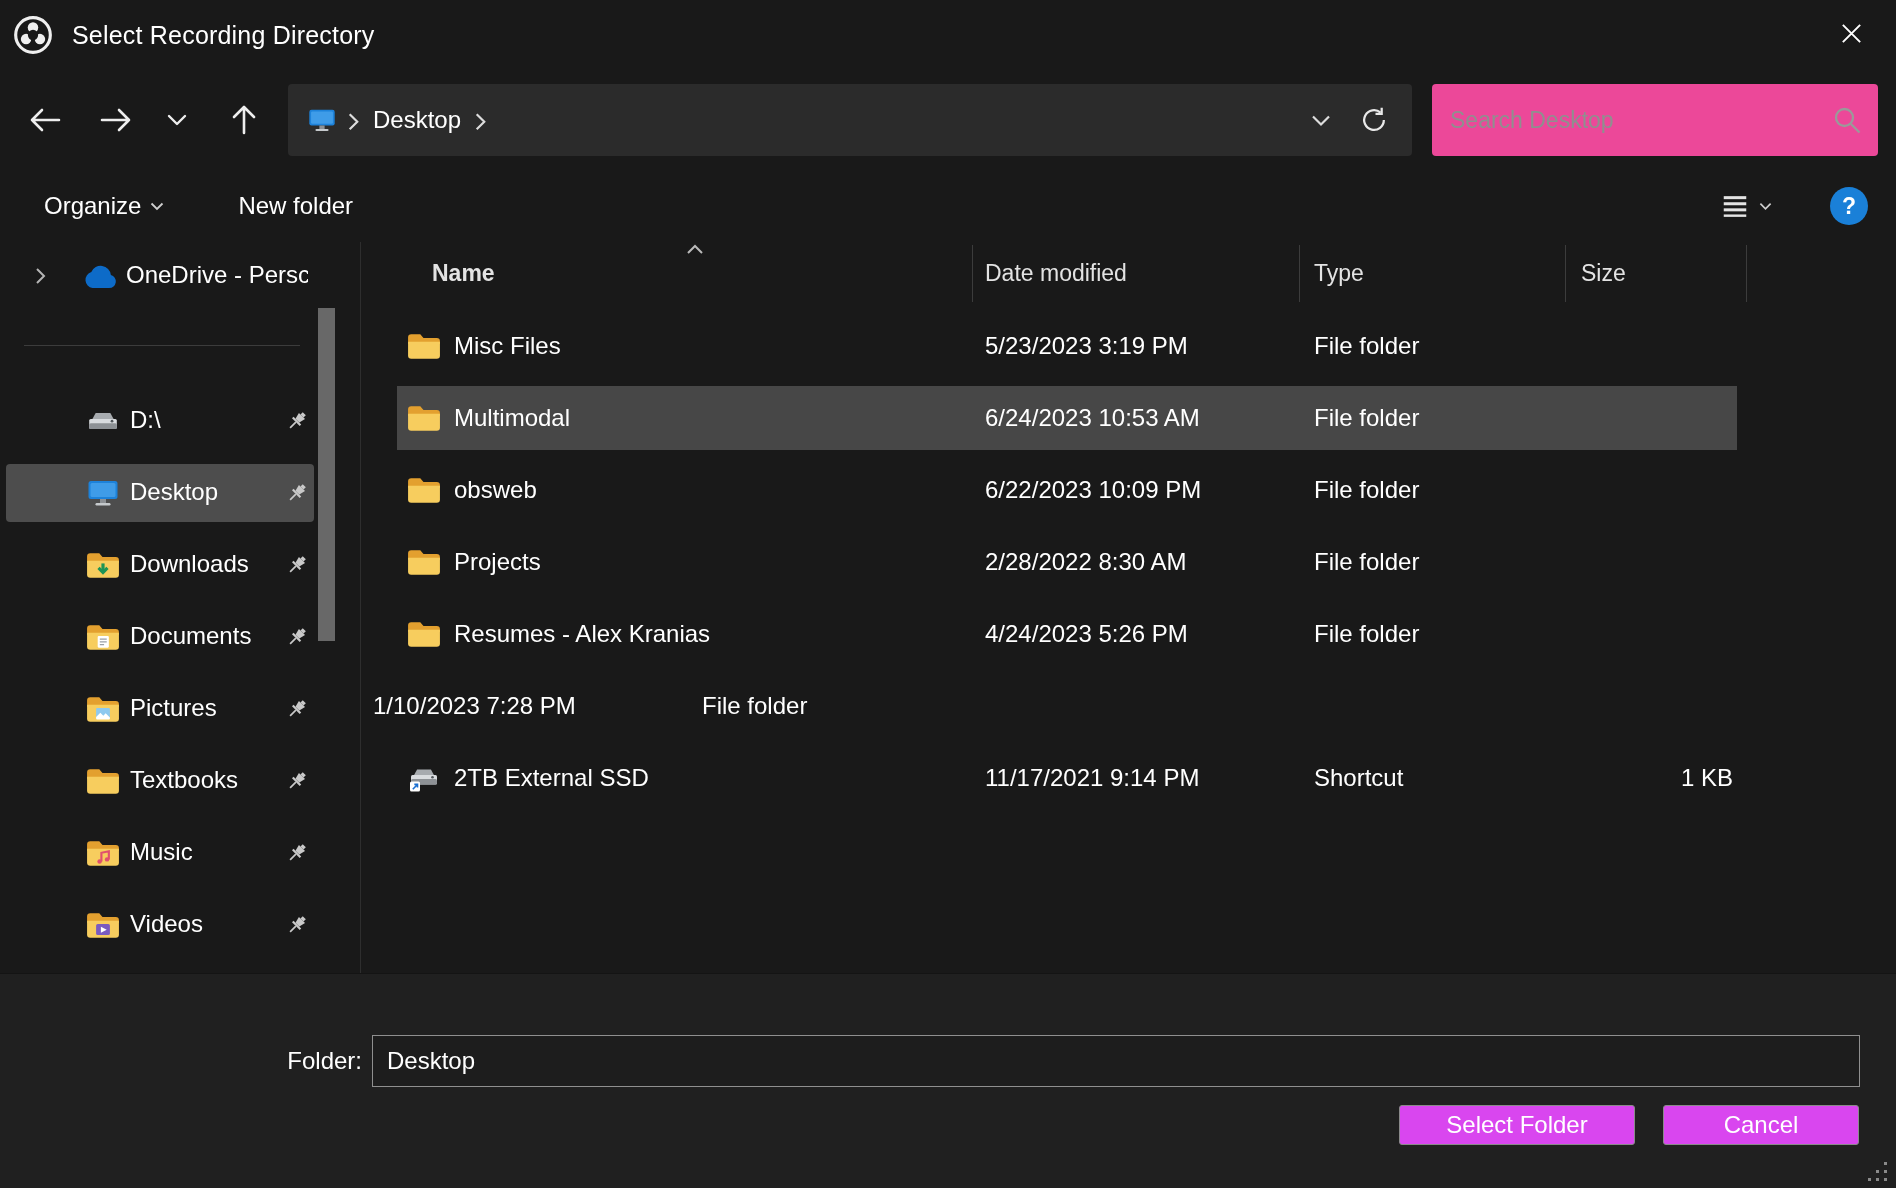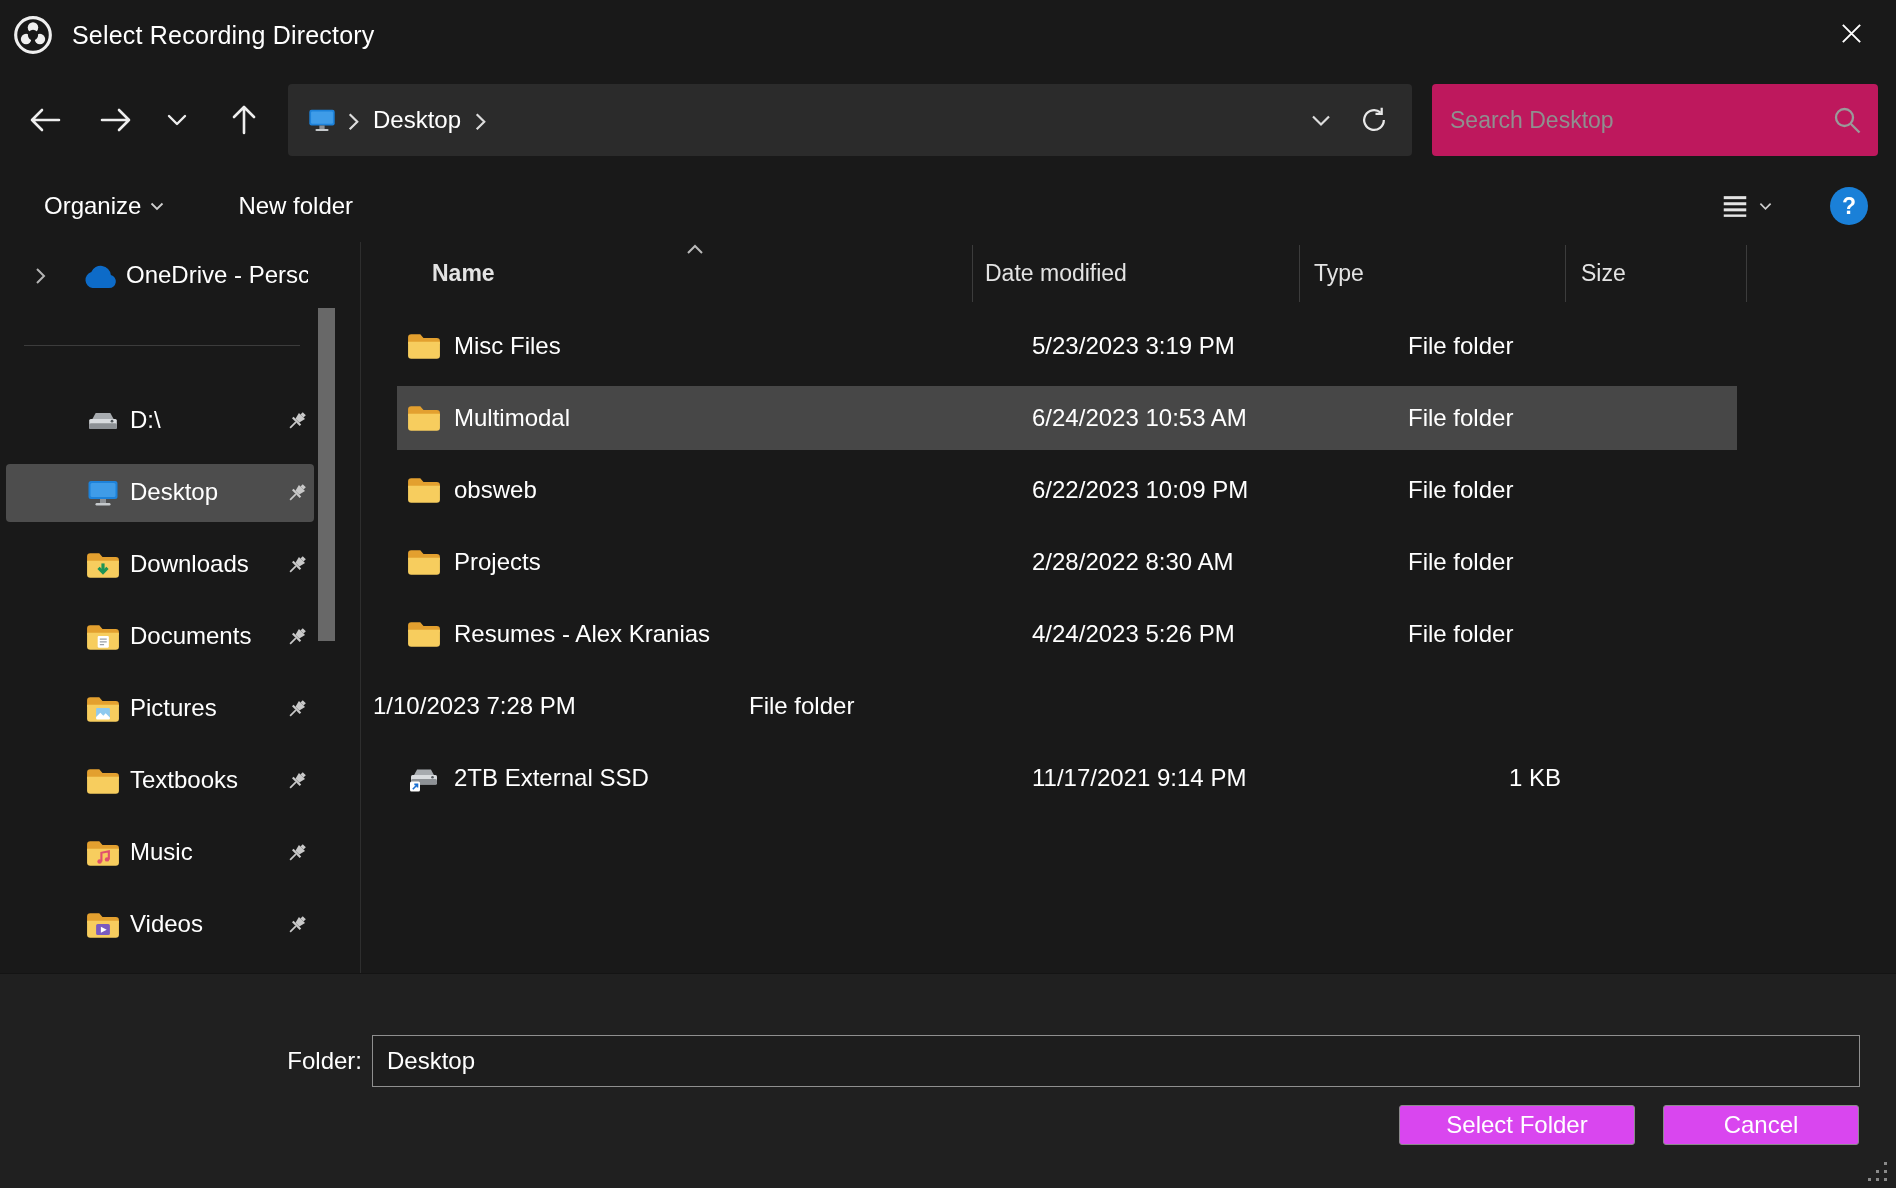--- a/index.html
+++ b/index.html
@@ -20,21 +20,21 @@
   .nav-btn { position:absolute; top:26px; width:52px; height:48px; display:flex; align-items:center; justify-content:center; }
   .nav-back { left:19px; } .nav-fwd { left:90px; } .nav-recent { left:155px; width:44px; } .nav-up { left:218px; }
   .addressbar { position:absolute; left:288px; top:14px; width:1124px; height:72px; background:#2b2b2b;
                 border-radius:4px; display:flex; align-items:center; padding:0 10px 0 20px; }
   .addr-loc-icon { width:28px; height:25px; flex:0 0 auto; }
   .crumb-chev { width:13px; height:17px; margin:0 11px; flex:0 0 auto; }
   .crumb { font-size:24px; padding:4px 2px; }
   .addr-spacer { flex:1; }
   .addr-dd { width:50px; height:48px; display:flex; align-items:center; justify-content:center; }
   .addr-refresh { width:56px; height:48px; display:flex; align-items:center; justify-content:center; }
-  .searchbox { position:absolute; left:1432px; top:14px; width:446px; height:72px; background:#be185d; border-radius:4px; }
+  .searchbox { position:absolute; left:1432px; top:14px; width:446px; height:72px; background:#ec4899; border-radius:4px; }
   .searchbox input { position:absolute; inset:0; background:transparent; border:none; outline:none; color:#eee;
                      font-size:23px; font-family:inherit; padding:0 62px 0 18px; }
   .searchbox input::placeholder { color:#8f8f8f; opacity:1; }
   .search-ic { position:absolute; right:15px; top:20px; width:32px; height:32px; }
 
   
   .commandbar { position:absolute; top:170px; left:0; right:0; height:72px; display:flex; align-items:center; }
   .organize-btn { margin-left:44px; font-size:24px; display:flex; align-items:center; gap:9px; }
   .newfolder-btn { margin-left:74px; font-size:24px; }
   .cb-right { position:absolute; right:0; top:0; height:72px; display:flex; align-items:center; }
@@ -62,21 +62,21 @@
   
   .filelist { position:absolute; top:242px; left:361px; right:0; height:731px; }
   .sort-caret { position:absolute; top:0; left:324px; width:20px; height:13px; }
   .header-row { position:absolute; top:3px; left:0; right:0; height:57px; display:flex; font-size:23px; color:#e3e3e3; }
   .hcell { display:flex; align-items:center; border-right:1px solid #3c3c3c; text-align:left; }
   .h-name { width:612px; padding-left:71px;font-weight:bold; }
   .h-date { width:327px; padding-left:12px; }
   .h-type { width:266px; padding-left:14px; }
   .h-size { width:181px; padding-left:15px; }
   .rows { position:absolute; top:68px; left:0; right:0; }
-  .row { position:relative; height:72px; display:flex; align-items:flex-start; font-size:24px;gap:47px; }
+  .row { position:relative; height:72px; display:flex; align-items:flex-start; font-size:24px; }
   .row.hl::before { content:""; position:absolute; left:36px; top:4px; width:1340px; height:64px; background:#474747; }
   .cell { position:relative; display:flex; align-items:center; height:100%; }
   .c-name { width:612px; padding-left:46px; gap:13px; }
   .fi-box { width:34px; height:28px; flex:0 0 auto; }
   .fi-box svg { width:100%; height:100%; display:block; }
   .c-date { width:327px; padding-left:12px; }
   .c-type { width:266px; padding-left:14px; }
   .c-size { width:181px; justify-content:flex-end; padding-right:14px; }
 
   
@@ -510,20 +510,21 @@
                 <rect x="3" y="11" width="26" height="9.5" rx="1.5" fill="#d9dcdf"></rect>
                 <rect x="3" y="15" width="26" height="5.5" rx="1.5" fill="#8d9195"></rect>
                 <circle cx="24.5" cy="13.2" r="1.3" fill="#50565a"></circle>
                 <rect x="2" y="17.5" width="10" height="10" rx="1.5" fill="#fff"></rect>
                 <path d="M4.8 25.2l4.4-4.4M9.5 23.6v-3.2H6.3" stroke="#1b6fd0" stroke-width="1.6" fill="none"></path>
               </svg>
             </span>
             <span>2TB External SSD</span>
           </span>
         <span class="cell c-date">11/17/2021 9:14 PM</span>
+        <span class="cell c-type">Shortcut</span>
         <span class="cell c-size">1 KB</span>
       </div>
 
     </div>
   </main>
 
   <footer class="footer">
     <label class="folder-label">Folder:</label>
     <input class="folder-input" value="Desktop" style="">
     <button class="btn btn-select">Select Folder</button>

